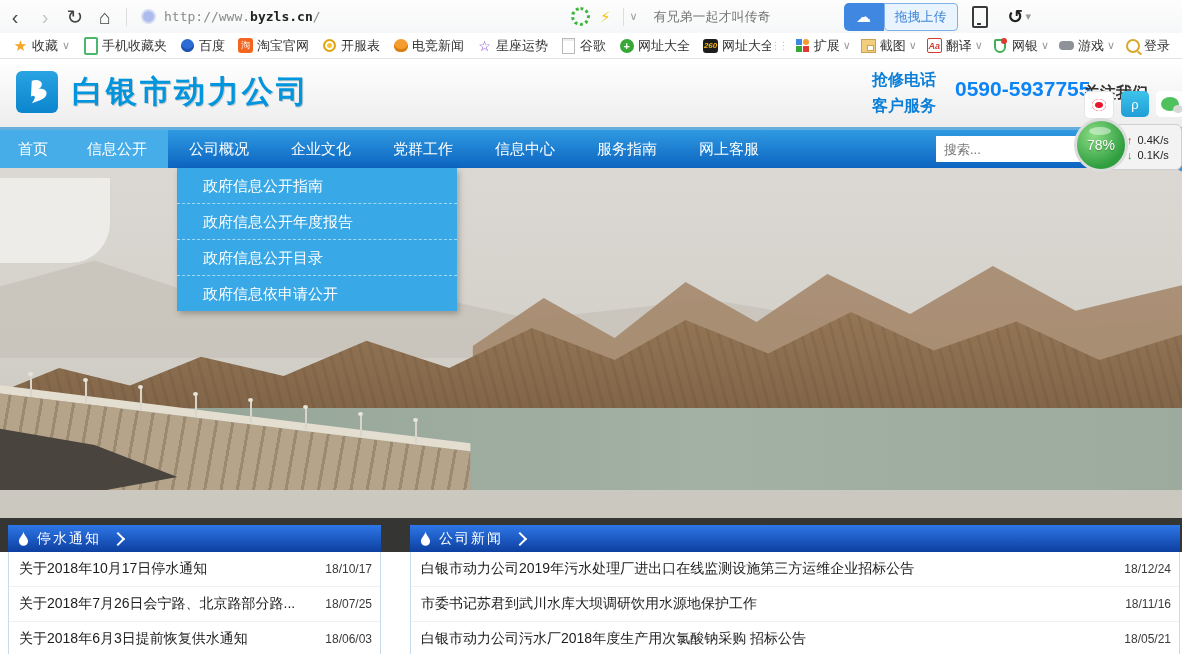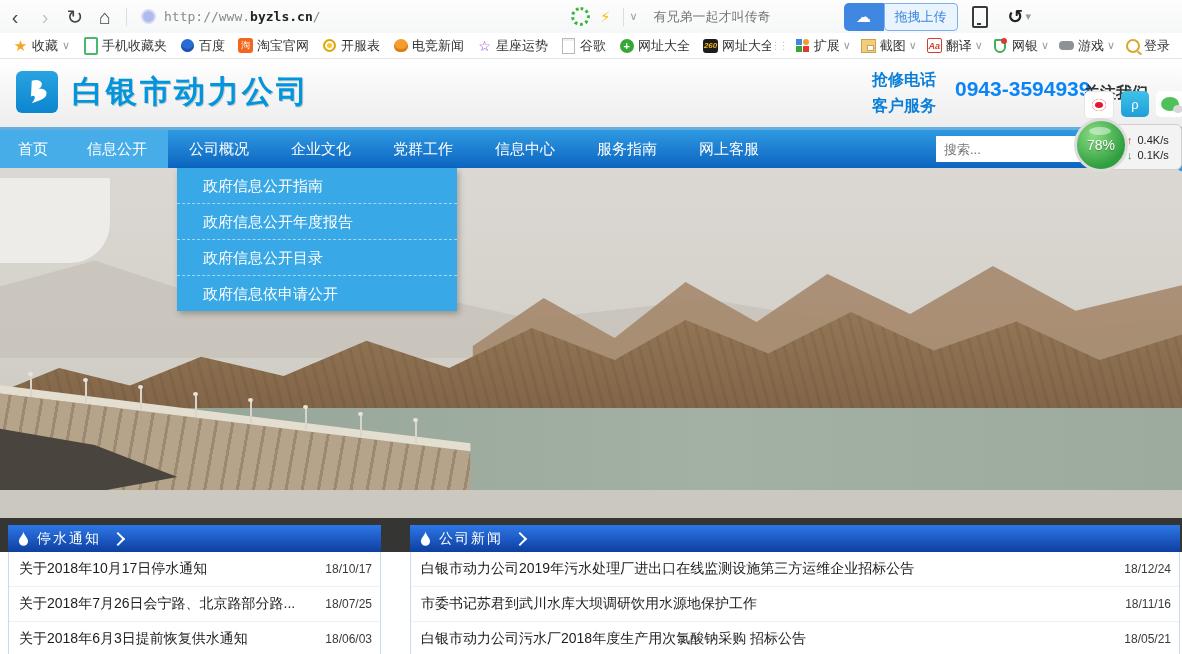--- a/index.html
+++ b/index.html
@@ -288,21 +288,21 @@
         <svg width="30" height="30" viewBox="0 0 40 40">
             <path d="M13 5 C26 1 31 11 22 16 C35 14 37 27 24 31 L13 35 C20 27 17 23 12 26 Z" fill="#fff"></path>
           </svg>
       </span>
       <span class="logotext">白银市动力公司</span>
     </div>
     <div class="hotline">
       <div>抢修电话</div>
       <div>客户服务</div>
     </div>
-    <div class="phonenum">0943-3594939</div>
+    <div class="phonenum">0590-5937755</div>
     <div class="follow">关注我们</div>
     <div class="socialrow">
       <span class="soc soc-weibo">
           <i></i>
         </span>
       <span class="soc soc-qq">ρ</span>
       <span class="soc soc-wechat">
           <i></i>
         </span>
     </div>

